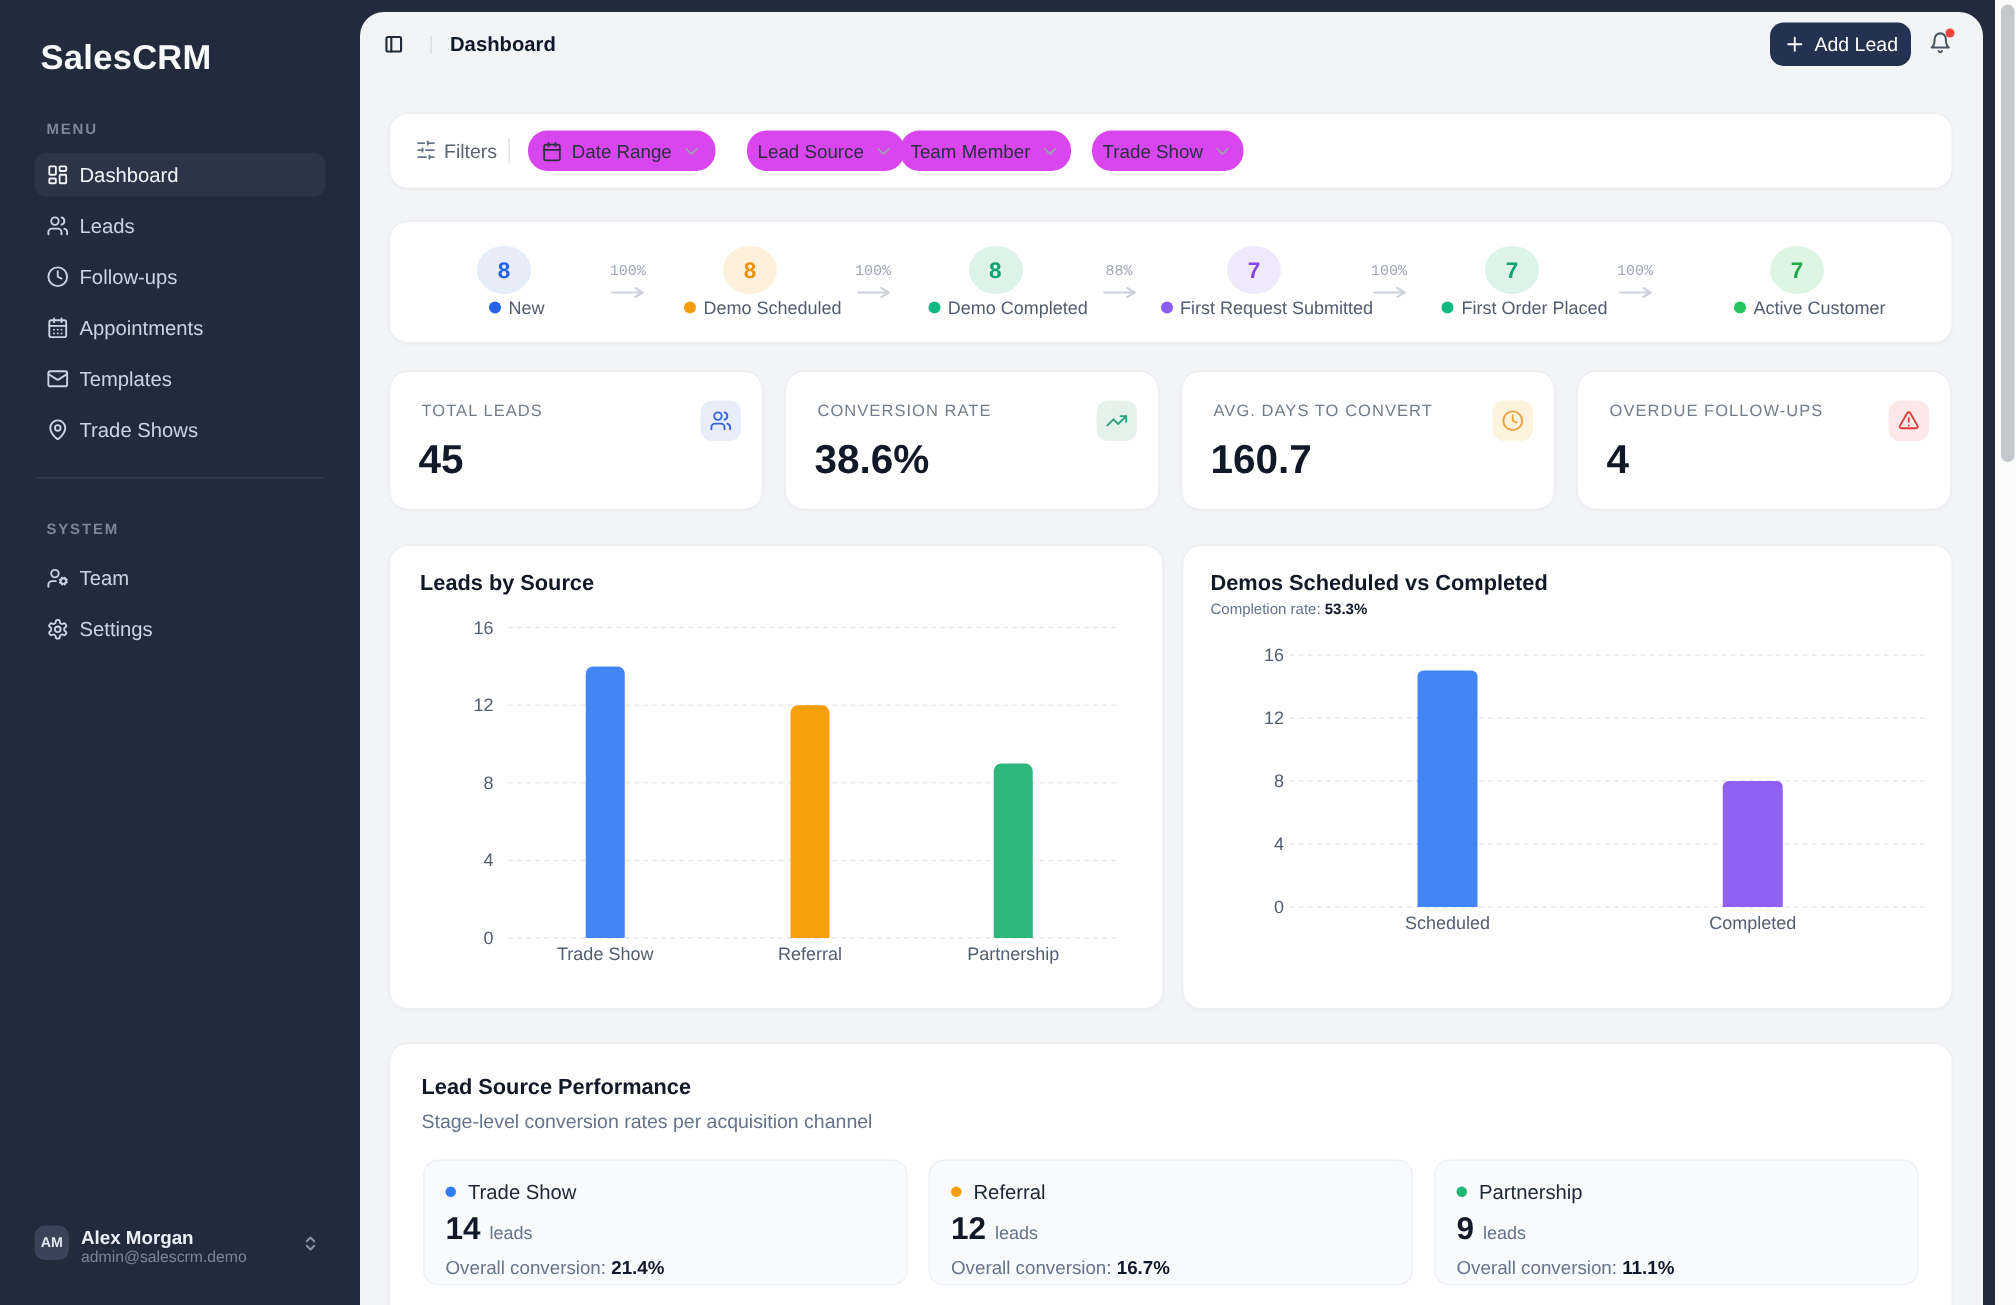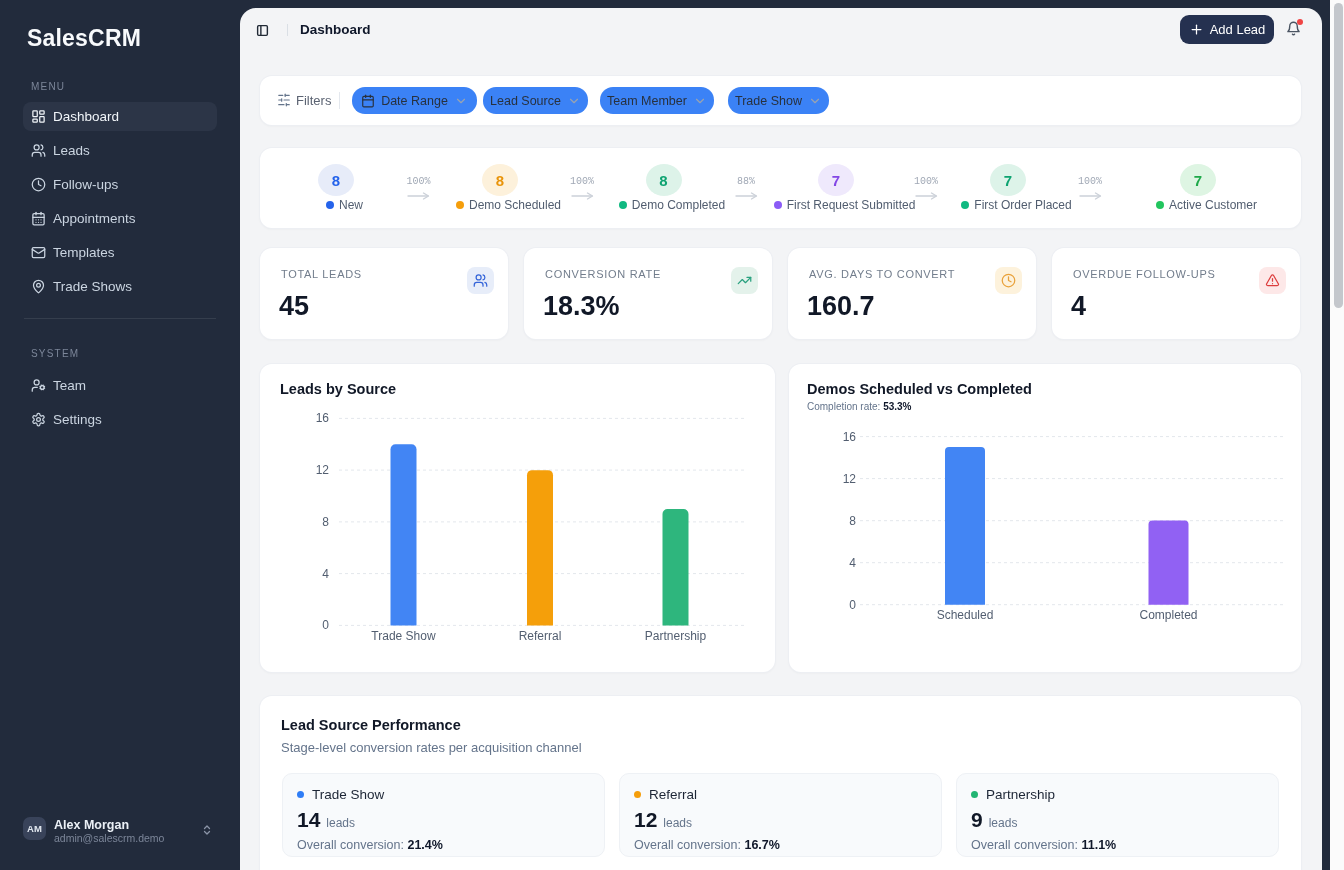--- a/index.html
+++ b/index.html
@@ -3,21 +3,21 @@
 <meta charset="utf-8">
 <style>
 * { margin:0; padding:0; box-sizing:border-box; }
 html,body { width:1344px; height:870px; overflow:hidden; }
 body { font-family:"Liberation Sans", sans-serif; background:#222b3c; position:relative; }
 #app { position:absolute; inset:0; width:1344px; height:870px; }
 
 
 .sidebar { position:absolute; left:0; top:0; width:240px; height:644px; background:#222b3c; color:#cbd5e1; }
 .logo { position:absolute; left:27px; top:25px; font-size:23px; font-weight:700; color:#f8fafc; letter-spacing:0.2px; }
-.mlabel { position:absolute; left:31px; font-size:10px; font-weight:400; letter-spacing:1.2px; color:#7c8699; }
+.mlabel { position:absolute; left:31px; font-size:10px; font-weight:700; letter-spacing:1.2px; color:#7c8699; }
 .nav { position:absolute; left:23px; width:194px; }
 .nav-item { height:29px; margin-bottom:5px; border-radius:8px; display:flex; align-items:center; padding-left:8px; font-size:13.5px; color:#cbd5e1; }
 .nav-item.active { background:#2c3547; color:#f1f5f9; }
 .nav-item svg { width:15px; height:15px; margin-right:7px; flex:none; }
 .sdivider { position:absolute; left:24px; width:192px; height:1px; background:rgba(255,255,255,0.09); top:318px; }
 .user { position:absolute; left:23px; top:816px; width:194px; height:28px; }
 .avatar { position:absolute; left:0; top:1px; width:23px; height:23px; border-radius:7px; background:#39435a; color:#e2e8f0; font-size:9.5px; font-weight:700; display:flex; align-items:center; justify-content:center; }
 .uname { position:absolute; left:31px; top:2px; font-size:12.5px; font-weight:600; color:#ebf0f6; }
 .uemail { position:absolute; left:31px; top:16px; font-size:10.5px; color:#7c8699; }
 .uchev { position:absolute; right:4px; top:6px; }
@@ -32,21 +32,21 @@
 .tb-title { position:absolute; left:60px; top:14px; font-size:13.5px; font-weight:600; color:#0f172a; }
 .addlead { position:absolute; left:940px; top:7px; width:94px; height:29px; background:#253150; border-radius:9px; color:#fff; display:flex; align-items:center; justify-content:center; font-size:13px; gap:6px; }
 .bell { position:absolute; left:1046px; top:13px; }
 .belldot { position:absolute; left:1057px; top:11px; width:6px; height:6px; border-radius:50%; background:#ef4444; }
 
 
 .filters { left:20px; top:68px; width:1041px; height:49px; }
 .f-ic { position:absolute; left:17px; top:17px; }
 .f-label { position:absolute; left:36px; top:17px; font-size:13px; color:#5b6372; }
 .f-sep { position:absolute; left:79px; top:16px; width:1px; height:17px; background:#e4e8ee; }
-.pill { position:absolute; top:11px; height:27px; background:#3b82f6; border-radius:13px; display:flex; align-items:center; justify-content:center; font-size:12.5px; color:#28313e; gap:6px; }
+.pill { position:absolute; top:11px; height:27px; background:#d946ef; border-radius:13px; display:flex; align-items:center; justify-content:center; font-size:12.5px; color:#28313e; gap:6px; }
 .pill svg { flex:none; }
 
 
 .pipe { left:20px; top:140px; width:1041px; height:80px; }
 .stage { position:absolute; top:16px; width:160px; display:flex; flex-direction:column; align-items:center; }
 .badge { width:36px; height:32px; border-radius:50%; display:flex; align-items:center; justify-content:center; font-size:15px; font-weight:700; }
 .slabel { margin-top:2px; display:flex; align-items:center; gap:5px; font-size:12px; color:#515d6f; white-space:nowrap;padding-left:17px; } .slabel .dot { width:8px; height:8px; }
 .dot { width:7px; height:7px; border-radius:50%; flex:none; }
 .arrow { position:absolute; top:28px; width:56px; display:flex; flex-direction:column; align-items:center; }
 .apc { font-family:"Liberation Mono", monospace; font-size:10px; color:#a0a8b5; }
@@ -195,21 +195,21 @@
             <path d="M8 2v4"></path>
             <path d="M16 2v4"></path>
             <rect width="18" height="18" x="3" y="4" rx="2"></rect>
             <path d="M3 10h18"></path>
           </svg>
           <span>Date Range</span>
           <svg width="14" height="14" viewBox="0 0 24 24" fill="none" stroke="#9aa3b0" stroke-width="2" stroke-linecap="round" stroke-linejoin="round">
             <path d="m6 9 6 6 6-6"></path>
           </svg>
         </div>
-      <div class="pill" style="left:223px; width:105px;text-align:center;">
+      <div class="pill" style="left:238px; width:105px;text-align:center;">
           <span>Lead Source</span>
           <svg width="14" height="14" viewBox="0 0 24 24" fill="none" stroke="#9aa3b0" stroke-width="2" stroke-linecap="round" stroke-linejoin="round">
             <path d="m6 9 6 6 6-6"></path>
           </svg>
         </div>
       <div class="pill" style="left:340px; width:114px;">
           <span>Team Member</span>
           <svg width="14" height="14" viewBox="0 0 24 24" fill="none" stroke="#9aa3b0" stroke-width="2" stroke-linecap="round" stroke-linejoin="round">
             <path d="m6 9 6 6 6-6"></path>
           </svg>
@@ -291,21 +291,21 @@
           <svg width="15" height="15" viewBox="0 0 24 24" fill="none" stroke="#3565d9" stroke-width="2" stroke-linecap="round" stroke-linejoin="round">
             <path d="M16 21v-2a4 4 0 0 0-4-4H6a4 4 0 0 0-4 4v2"></path>
             <circle cx="9" cy="7" r="4"></circle>
             <path d="M22 21v-2a4 4 0 0 0-3-3.87"></path>
             <path d="M16 3.13a4 4 0 0 1 0 7.75"></path>
           </svg>
         </div>
     </div>
     <div class="card kpi" style="left:284px;">
       <div class="klabel">CONVERSION RATE</div>
-        <div class="kvalue">18.3%</div>
+        <div class="kvalue">38.6%</div>
       <div class="kicon" style="background:#e4f2eb;">
           <svg width="15" height="15" viewBox="0 0 24 24" fill="none" stroke="#2aa17f" stroke-width="2" stroke-linecap="round" stroke-linejoin="round">
             <polyline points="22 7 13.5 15.5 8.5 10.5 2 17"></polyline>
             <polyline points="16 7 22 7 22 13"></polyline>
           </svg>
         </div>
     </div>
     <div class="card kpi" style="left:548px;">
       <div class="klabel">AVG. DAYS TO CONVERT</div>
         <div class="kvalue">160.7</div>

